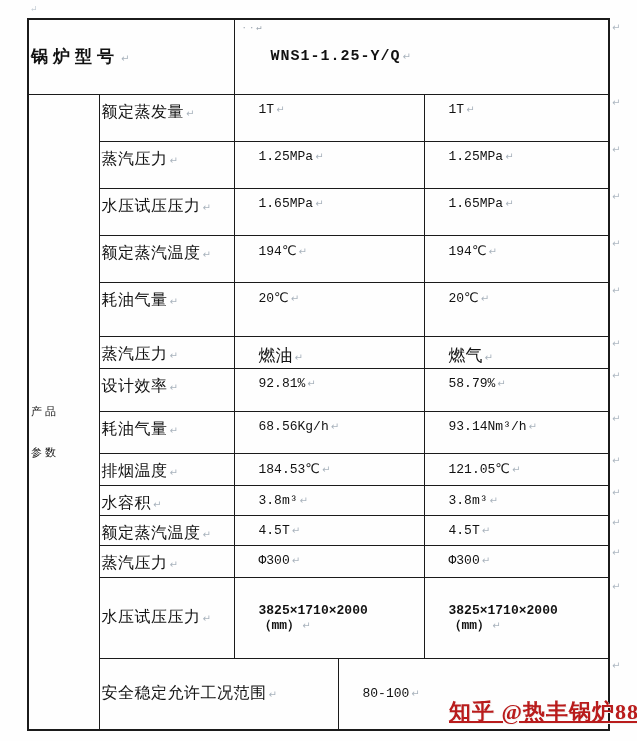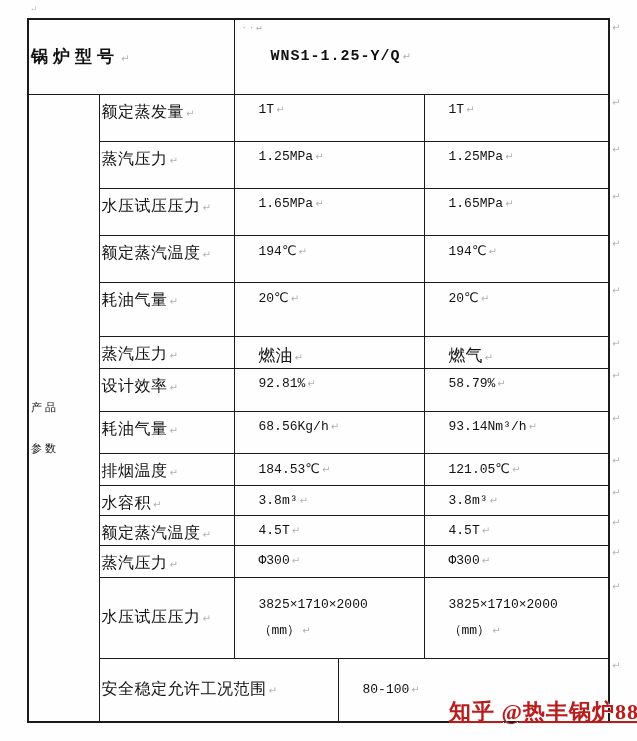--- a/index.html
+++ b/index.html
@@ -14,32 +14,32 @@
     border-collapse:collapse;table-layout:fixed;
     border:2px solid #1b1b1b;
   }
   td{
     border:1px solid #1b1b1b;
     vertical-align:top;padding:7px 2px 0 2px;
     text-align:left;overflow:hidden;
   }
   tr.h75{height:75px}tr.h47{height:47px}tr.h54{height:54px}tr.h43{height:43px}
   tr.h42{height:42px}tr.h32{height:32px}tr.h30{height:30px}
-  tr.h81{height:81px}tr.h65{height:64px}
+  tr.h81{height:81px}tr.h65{height:72px}
 
   td.vm{vertical-align:middle;padding-top:0;}
 
   .hdr-label{font-size:17px;font-weight:bold;letter-spacing:5px;}
   .hdr-value{font-size:15px;font-weight:bold;position:relative;
     font-family:"Liberation Mono","DejaVu Sans Mono","DejaVu Sans",monospace;letter-spacing:1px;padding-left:36px;}
   .side{font-size:11px;letter-spacing:3px;line-height:41px;white-space:pre-line;}
   .lbl{font-size:16px;letter-spacing:0.5px;}
   .val{font-size:13px;font-family:"Liberation Mono","DejaVu Sans Mono","DejaVu Sans",monospace;padding-left:24px;}
   .cn{font-family:"Liberation Serif","DejaVu Serif",serif;font-size:17px;}
-  .ml{white-space:pre-line;line-height:26px;}
+  .ml{white-space:pre-line;line-height:15px;font-weight:bold;}
 
   
   .pmark::after{content:"\21B5";font-size:10px;color:#a9b3bd;margin-left:2px;
     font-family:"DejaVu Sans",sans-serif;font-weight:normal;letter-spacing:0;}
   .top-marks{position:absolute;left:7px;top:2px;font-size:9px;color:#9aa4ae;
     letter-spacing:2px;font-weight:normal;}
   .top-marks::after{content:"\00B7\00B7\21B5";}
   .rp{position:absolute;left:612px;font-size:10px;color:#aeb8c2;
     font-family:"DejaVu Sans",sans-serif;}
   .rp::after{content:"\21B5";}

